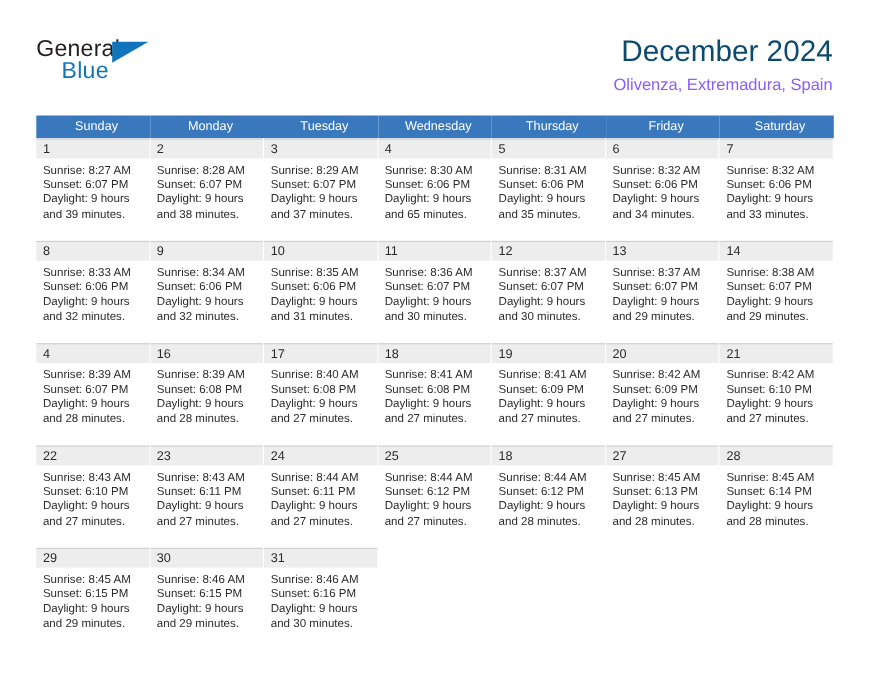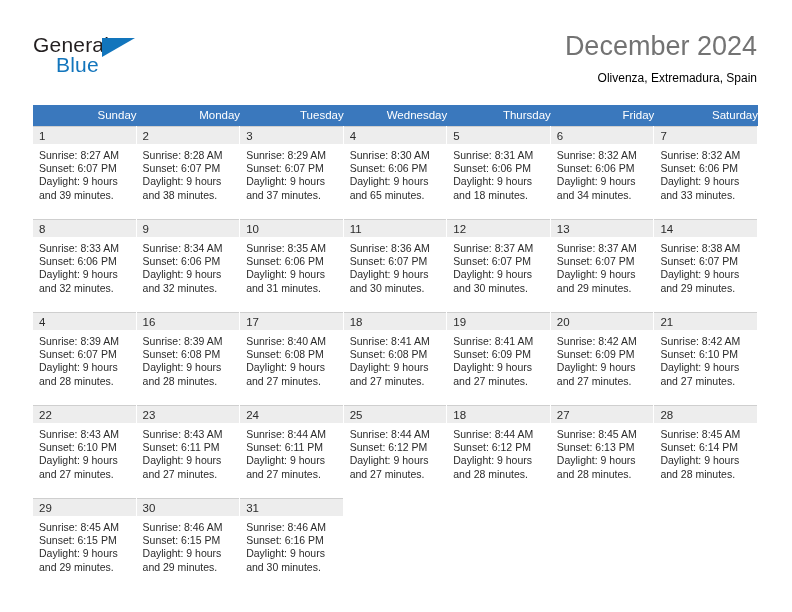--- a/index.html
+++ b/index.html
@@ -66,29 +66,29 @@
   }
 
   .title-block {
     position: absolute;
     right: 35px;
     top: 30px;
     text-align: right;
   }
   .cal-title {
     font-size: 27px;
-    color: #737373;
+    color: #0c4a6e;
     line-height: 33px;
     font-weight: normal;
     margin: 0;
     white-space: nowrap;
   }
   .cal-subtitle {
-    font-size: 12px;
-    color: #000000;
+    font-size: 15px;
+    color: #8b5cf6;
     line-height: 20px;
     margin: 5px 0 0 0;
     white-space: nowrap;
   }
 
   
   .cal {
     position: absolute;
     left: 33px;
     top: 105px;
@@ -96,21 +96,21 @@
     border-collapse: collapse;
     table-layout: fixed;
   }
   .cal col { width: 103.57px; }
 
   .cal thead th {
     background: #3a78bd;
     color: #ffffff;
     font-size: 11.5px;
     font-weight: normal;
-    text-align: right;
+    text-align: center;
     padding: 4px 0 5px 6px;
     height: 12px;
     border: none;
     vertical-align: middle;
   }
 
   .cal td {
     vertical-align: top;
     padding: 0;
     border: none;
@@ -241,21 +241,21 @@
               </div>
             </div>
           </td>
         <td>
             <div class="cell">
               <div class="daynum">5</div>
               <div class="info">
                 <div>Sunrise: 8:31 AM</div>
                 <div>Sunset: 6:06 PM</div>
                 <div>Daylight: 9 hours</div>
-                <div>and 18 minutes.</div>
+                <div>and 35 minutes.</div>
               </div>
             </div>
           </td>
         <td>
             <div class="cell">
               <div class="daynum">6</div>
               <div class="info">
                 <div>Sunrise: 8:32 AM</div>
                 <div>Sunset: 6:06 PM</div>
                 <div>Daylight: 9 hours</div>

